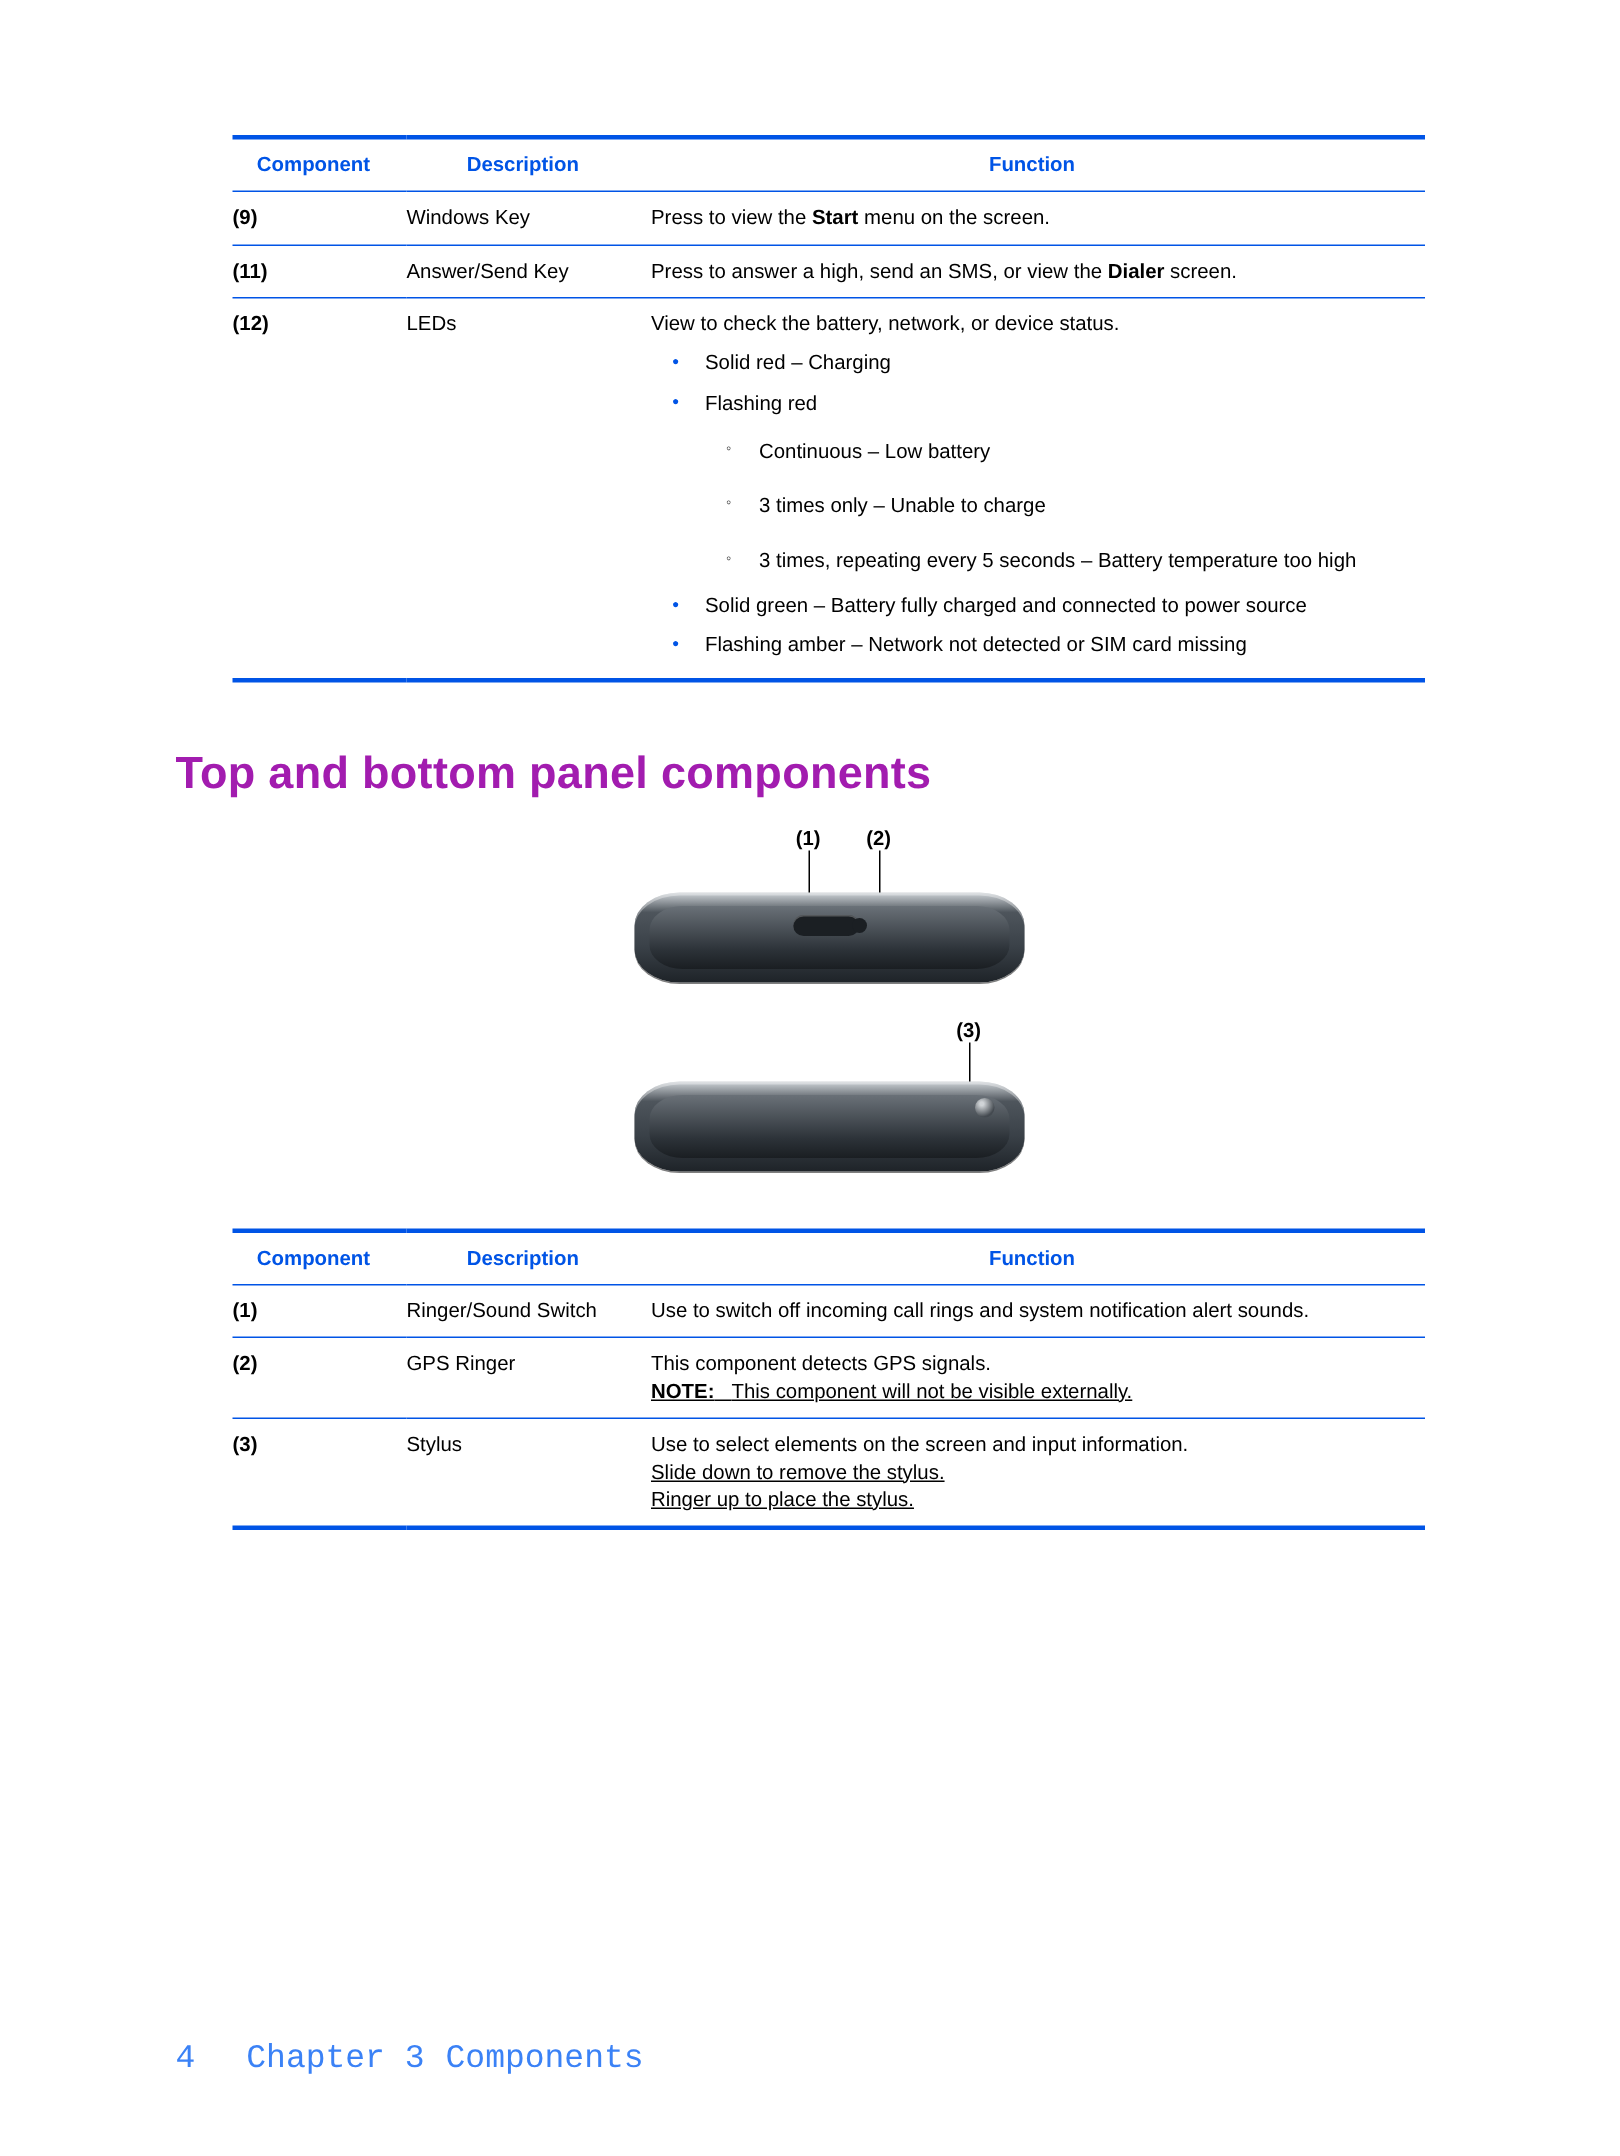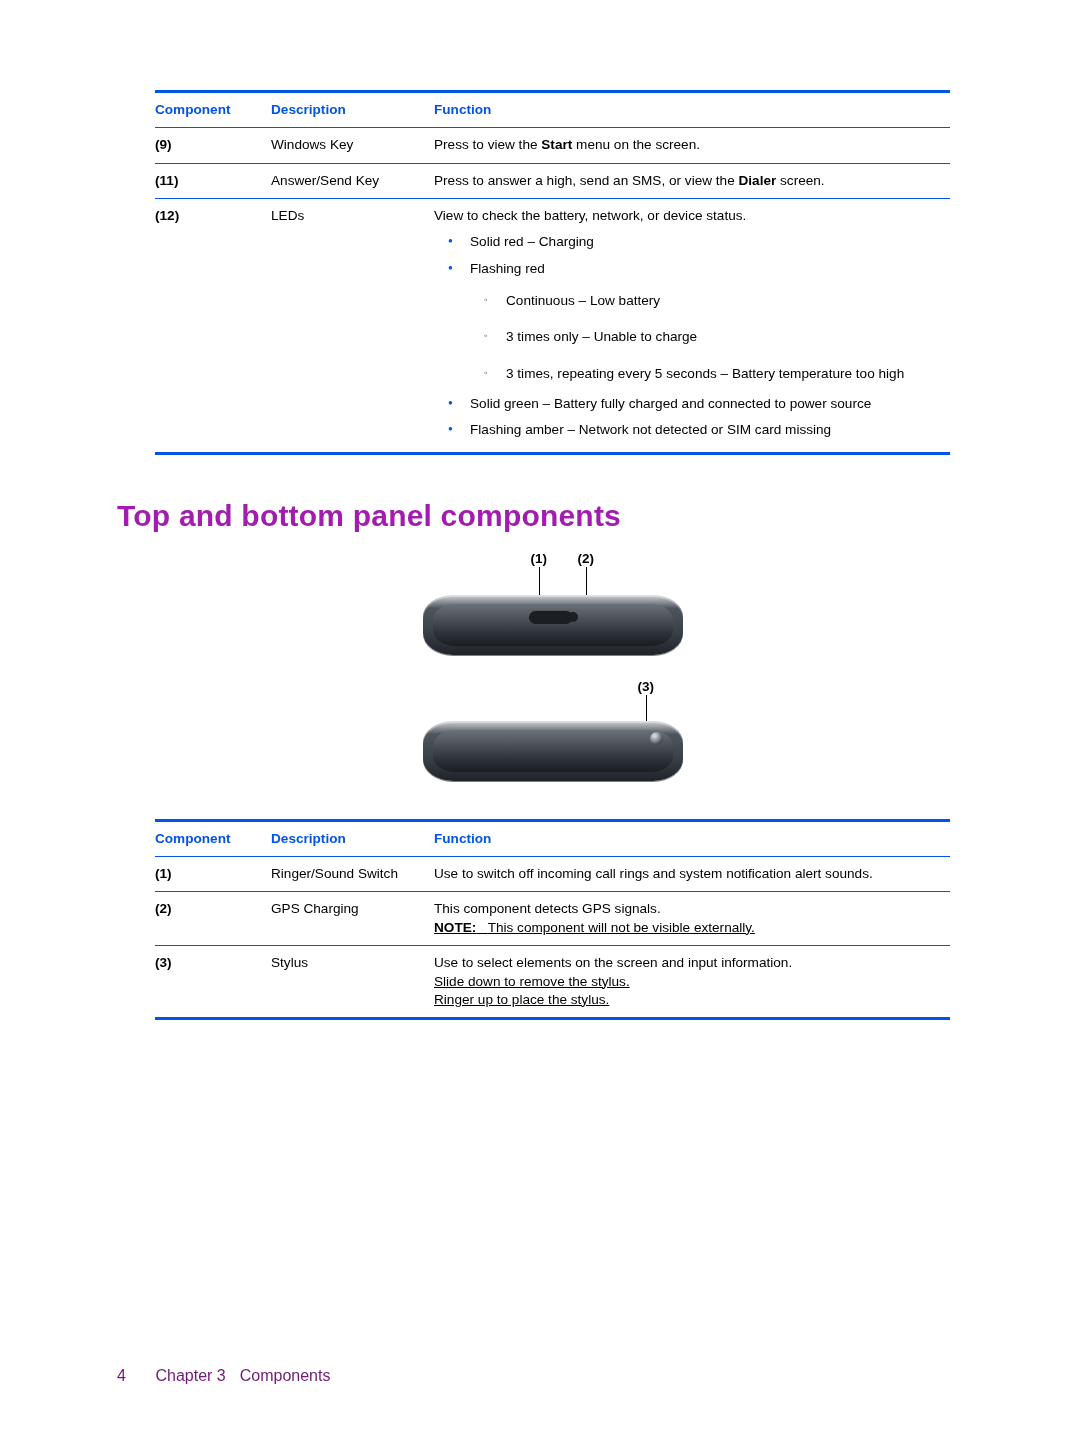--- a/index.html
+++ b/index.html
@@ -25,21 +25,21 @@
     border-collapse: collapse;
     font-size: 13.6px;
     line-height: 1.35;
     border-top: 3px solid #0054e6;
     border-bottom: 3px solid #0054e6;
     margin-left: 38px;
   }
   table.comp th {
     color: #0054e6;
     font-weight: bold;
-    text-align: left;
+    text-align: center;
     padding: 8px 8px 8px 0;
     border-bottom: 1px solid #0054e6;
     vertical-align: top;
   }
   table.comp td {
     padding: 8px 8px 8px 0;
     border-bottom: 1px solid #0054e6;
     vertical-align: top;
   }
   table.comp tbody tr:last-child td {
@@ -153,22 +153,23 @@
     width: 13px; height: 13px;
     border-radius: 50%;
     background: radial-gradient(circle at 35% 30%, #d0d4d7 10%, #444a50 70%);
   }
 
   
   .footer {
     position: absolute;
     left: 117px; right: 125px;
     bottom: 52px;
-    font-size: 16px;
-    color: #701a75;
+    font-size: 22px;
+    color: #3b82f6;
+    font-family: Liberation Mono, monospace;
   }
   .footer .page-num { display:inline-block; width:34px; }
   .footer .chap-sp { display:inline-block; width:14px; }
 </style>
 </head>
 <body>
 
 <div class="page">
 
   <table class="comp">
@@ -265,21 +266,21 @@
     <tbody>
 
       <tr>
         <td class="col-comp">(1)</td>
         <td class="col-desc">Ringer/Sound Switch</td>
         <td class="col-func">Use to switch off incoming call rings and system notification alert sounds.</td>
       </tr>
 
       <tr>
         <td class="col-comp">(2)</td>
-        <td class="col-desc">GPS Charging</td>
+        <td class="col-desc">GPS Ringer</td>
         <td class="col-func">
           <span>This component detects GPS signals.</span>
           <span class="para-sp">
             <span class="strong">NOTE:</span>&nbsp;&nbsp;&nbsp;<span>This component will not be visible externally.</span>
           </span>
         </td>
       </tr>
 
       <tr>
         <td class="col-comp">(3)</td>

